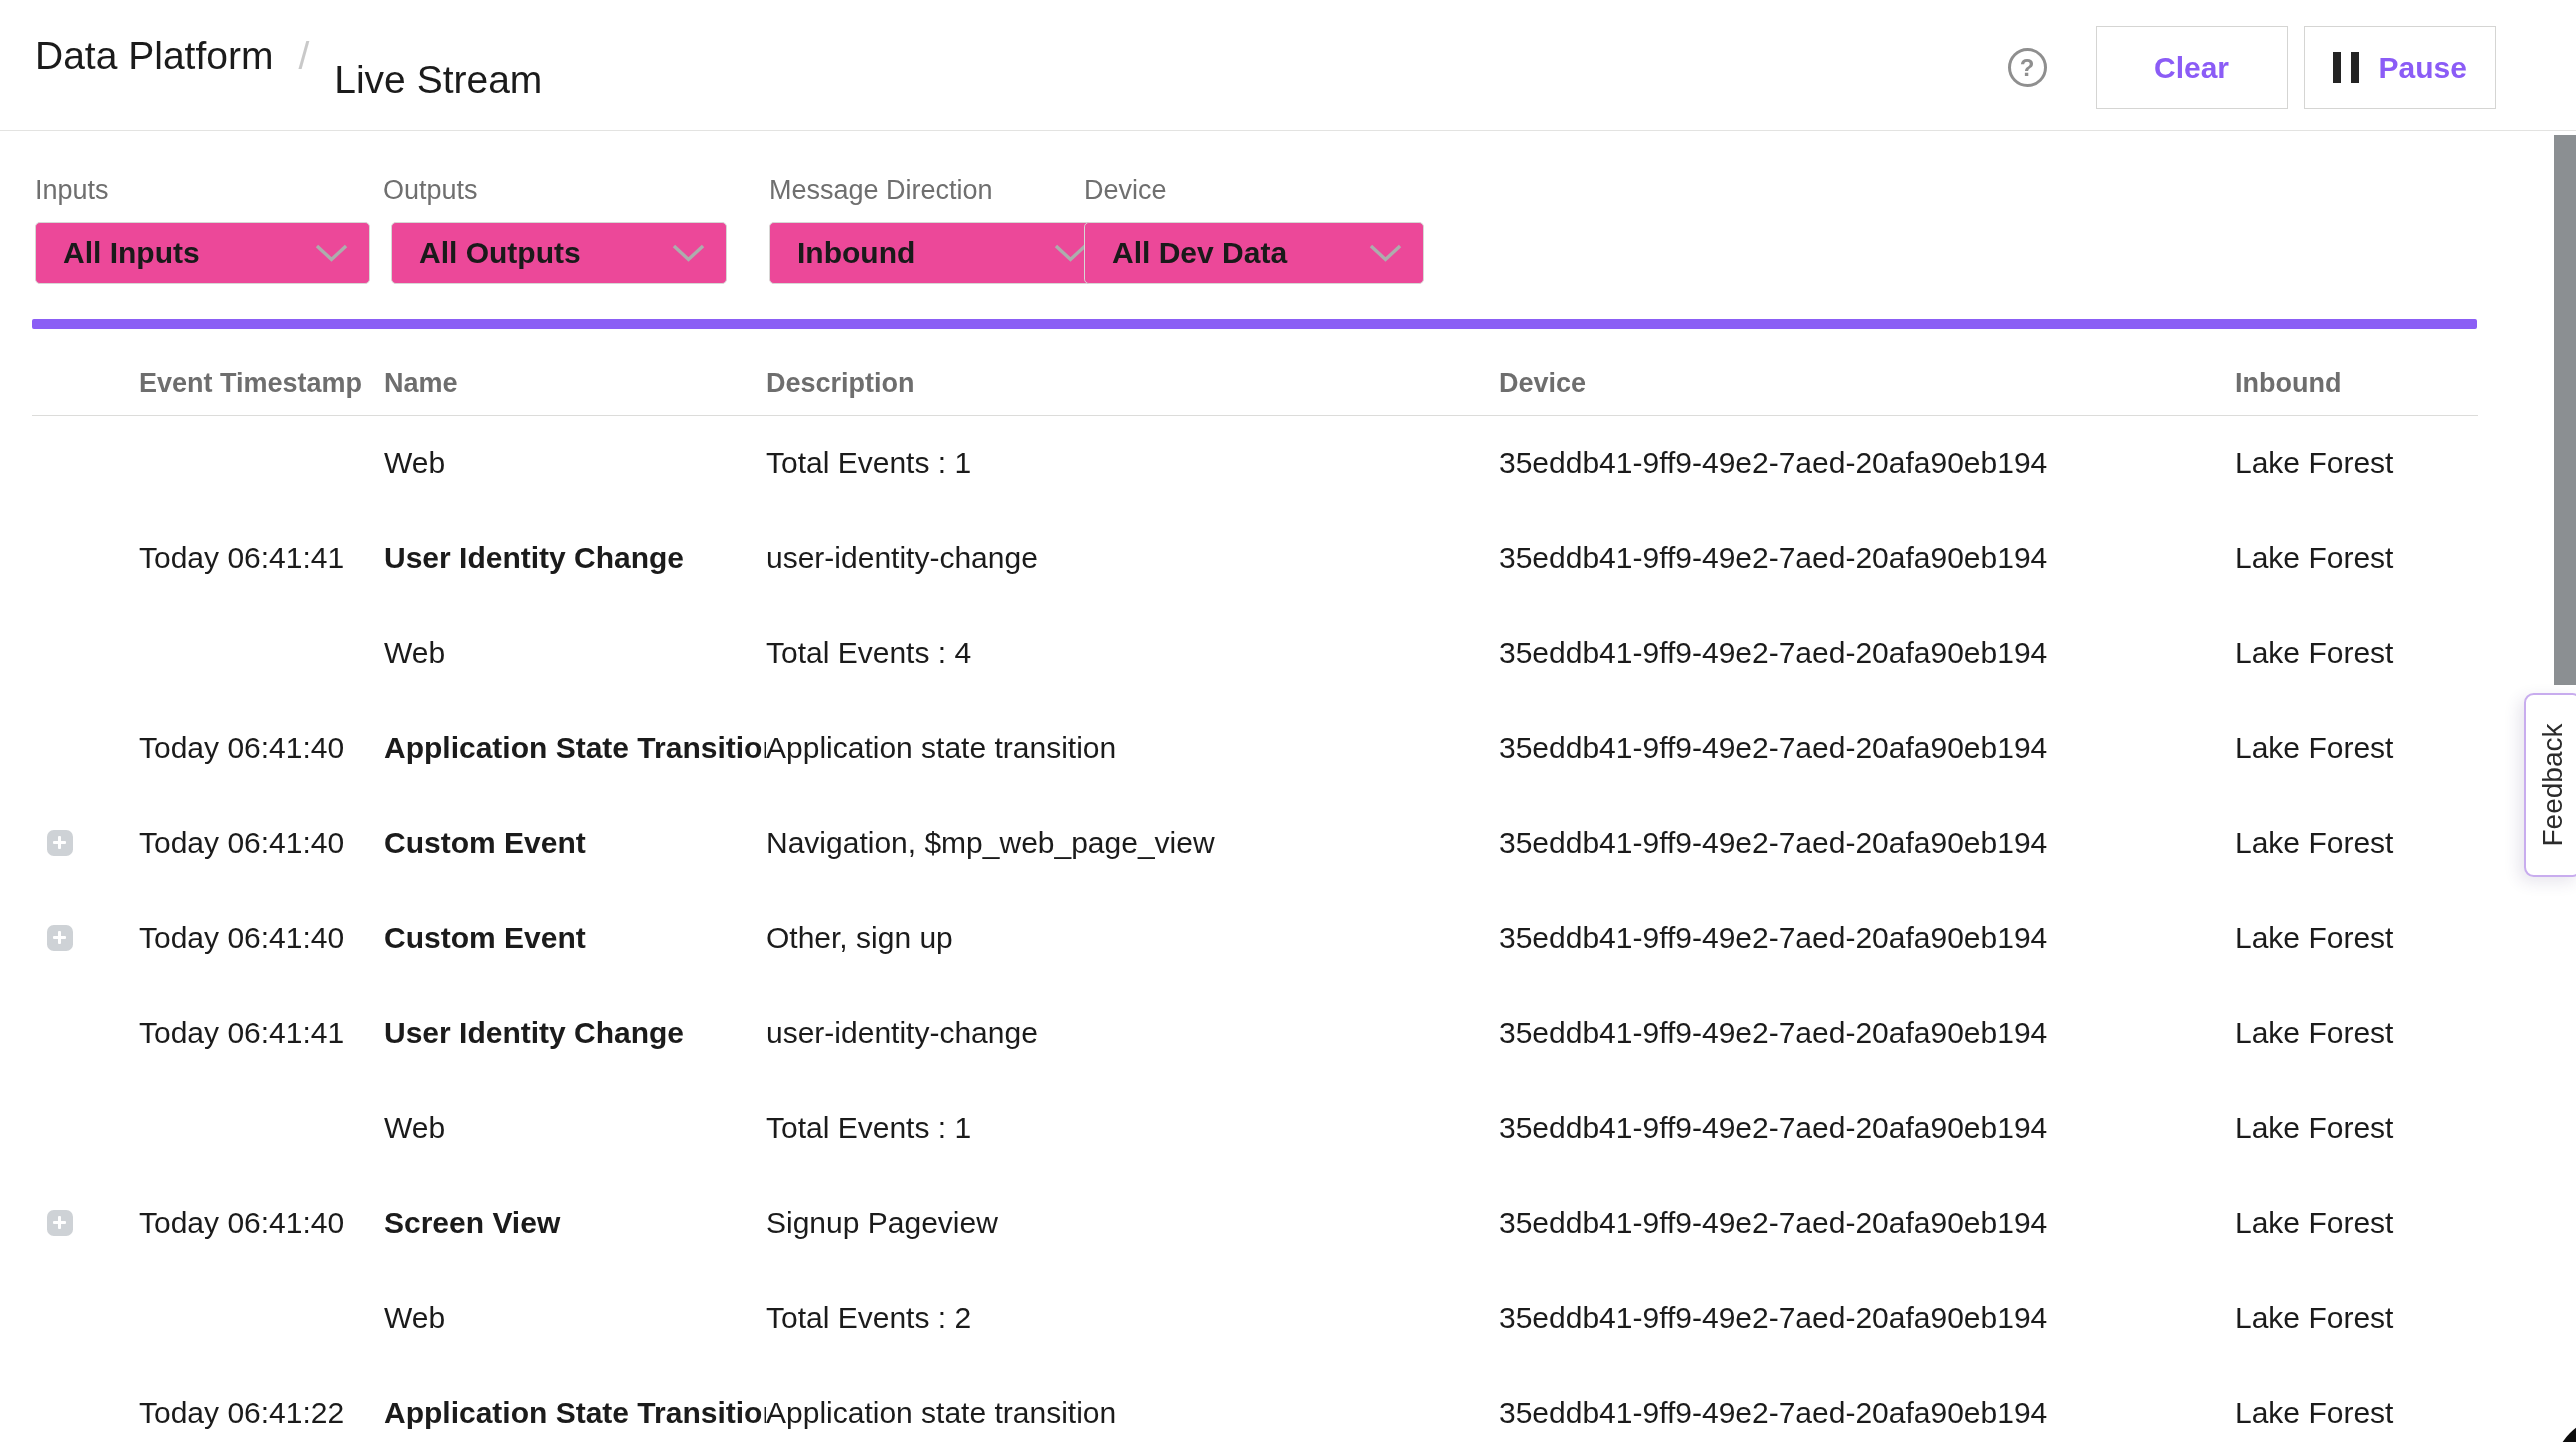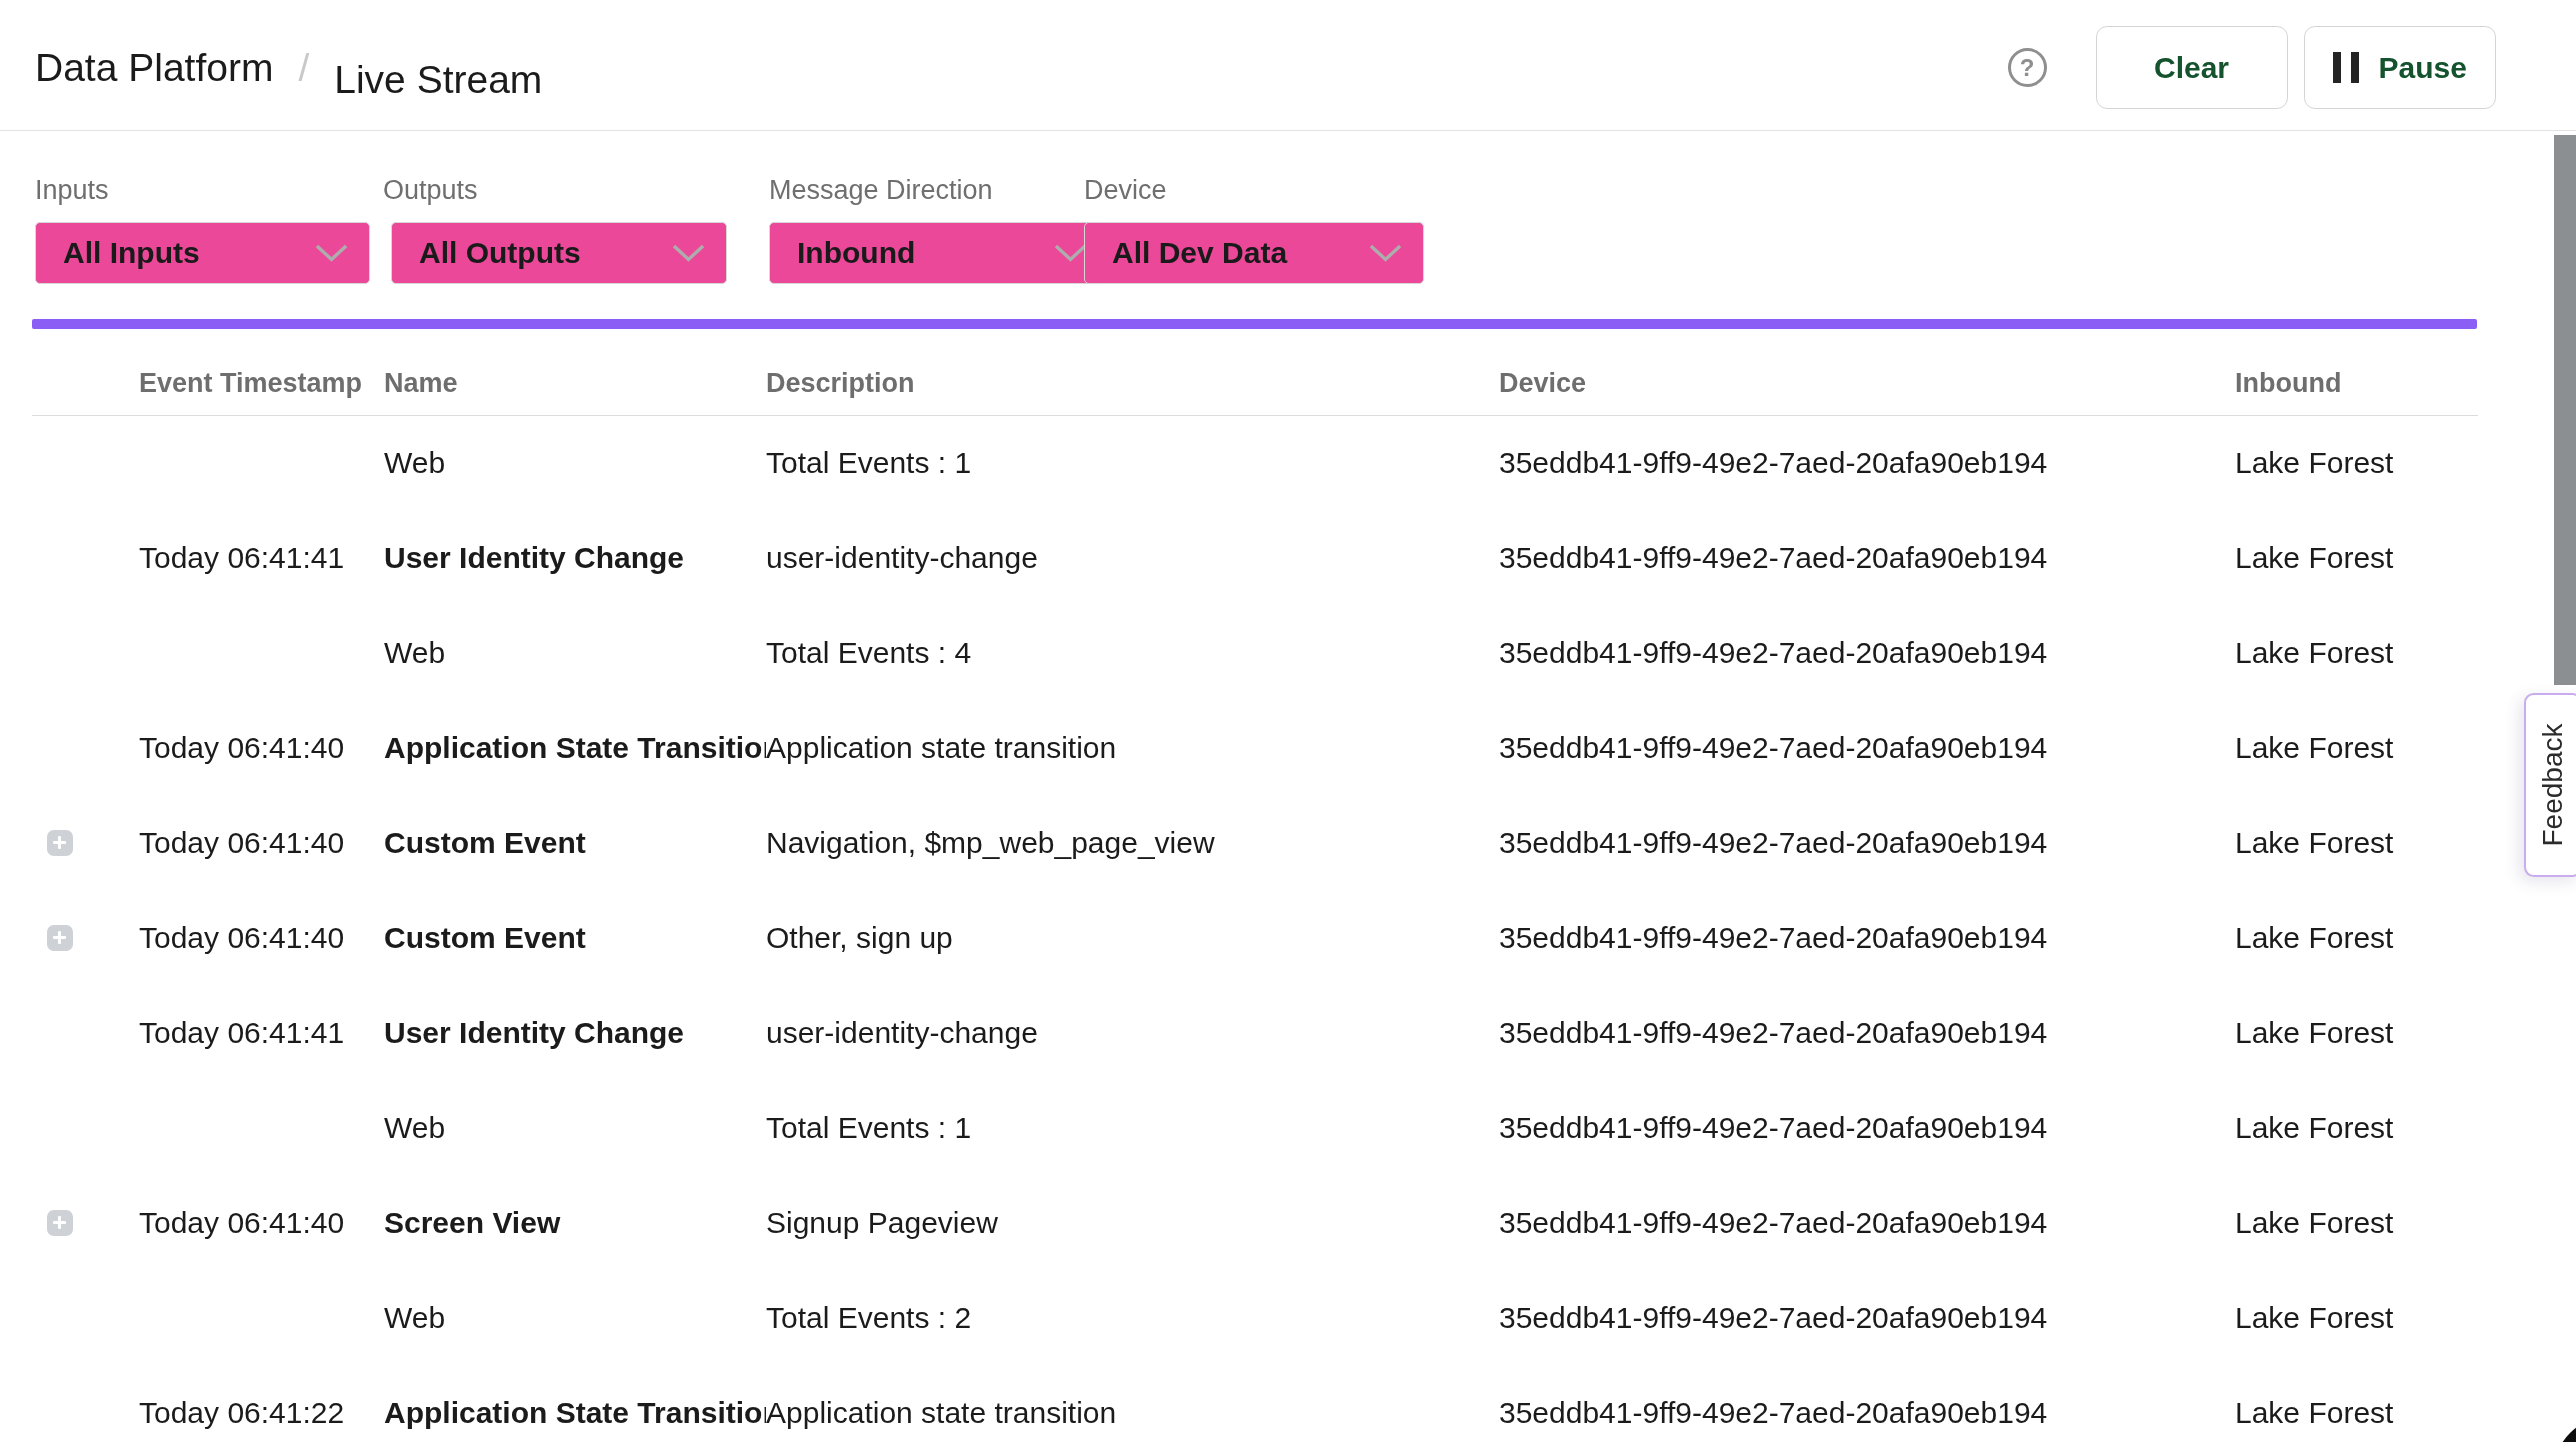--- a/index.html
+++ b/index.html
@@ -5,29 +5,29 @@
 <style>
   * { margin:0; padding:0; box-sizing:border-box; }
   html,body { width:2576px; height:1442px; overflow:hidden; background:#ffffff;
               font-family:"Liberation Sans", sans-serif; color:#1b1b1b; }
   .page { position:relative; width:2576px; height:1442px; }
 
   
   .app-header { position:absolute; top:0; left:0; width:2576px; height:131px;
                 border-bottom:1.9px solid #e3e3e1; display:flex; align-items:center;
                 justify-content:space-between; padding:5.8px 80px 0 35px; background:#fff; }
-  .breadcrumb { display:flex; align-items:center; font-size:39px; font-weight:500; color:#1b1b1b; }
+  .breadcrumb { display:flex; font-size:39px; font-weight:500; color:#1b1b1b; }
   .breadcrumb .sep { color:#c9c9c9; font-weight:300; font-size:39px; margin:0 25px; }
   .breadcrumb .crumb-page { font-weight:400;margin-top:24px; }
   .header-right { display:flex; align-items:center; }
   .help-icon { width:39px; height:39px; border:3.4px solid #8f8f8f; border-radius:50%;
                color:#8f8f8f; font-size:24px; font-weight:700; display:flex;
                align-items:center; justify-content:center; margin-right:49px; cursor:pointer; }
-  .btn { height:83px; width:192px; background:#fff; border:1.9px solid #d5d5d3; border-radius:11px;
-         font-family:"Liberation Sans", sans-serif; font-size:30px; font-weight:700; color:#14532d;
+  .btn { height:83px; width:192px; background:#fff; border:1.9px solid #d5d5d3; border-radius:0;
+         font-family:"Liberation Sans", sans-serif; font-size:30px; font-weight:700; color:#8b5cf6;
          display:flex; align-items:center; justify-content:center; cursor:pointer; }
   .btn + .btn { margin-left:16.5px; }
   .pause-glyph { display:inline-block; width:26px; height:31px; border-left:8.7px solid #242424;
                  border-right:8.7px solid #242424; margin-right:19.4px; }
 
   
   .filter-group { position:absolute; top:174px; }
   .filter-label { display:block; font-size:27px; line-height:33px; color:#6f6f6f; }
   .dropdown { margin-top:14.6px; height:62px; border:1.9px solid #d7d7d5; border-radius:4.9px;
               background:#ec4899; display:flex; align-items:center; justify-content:space-between;

